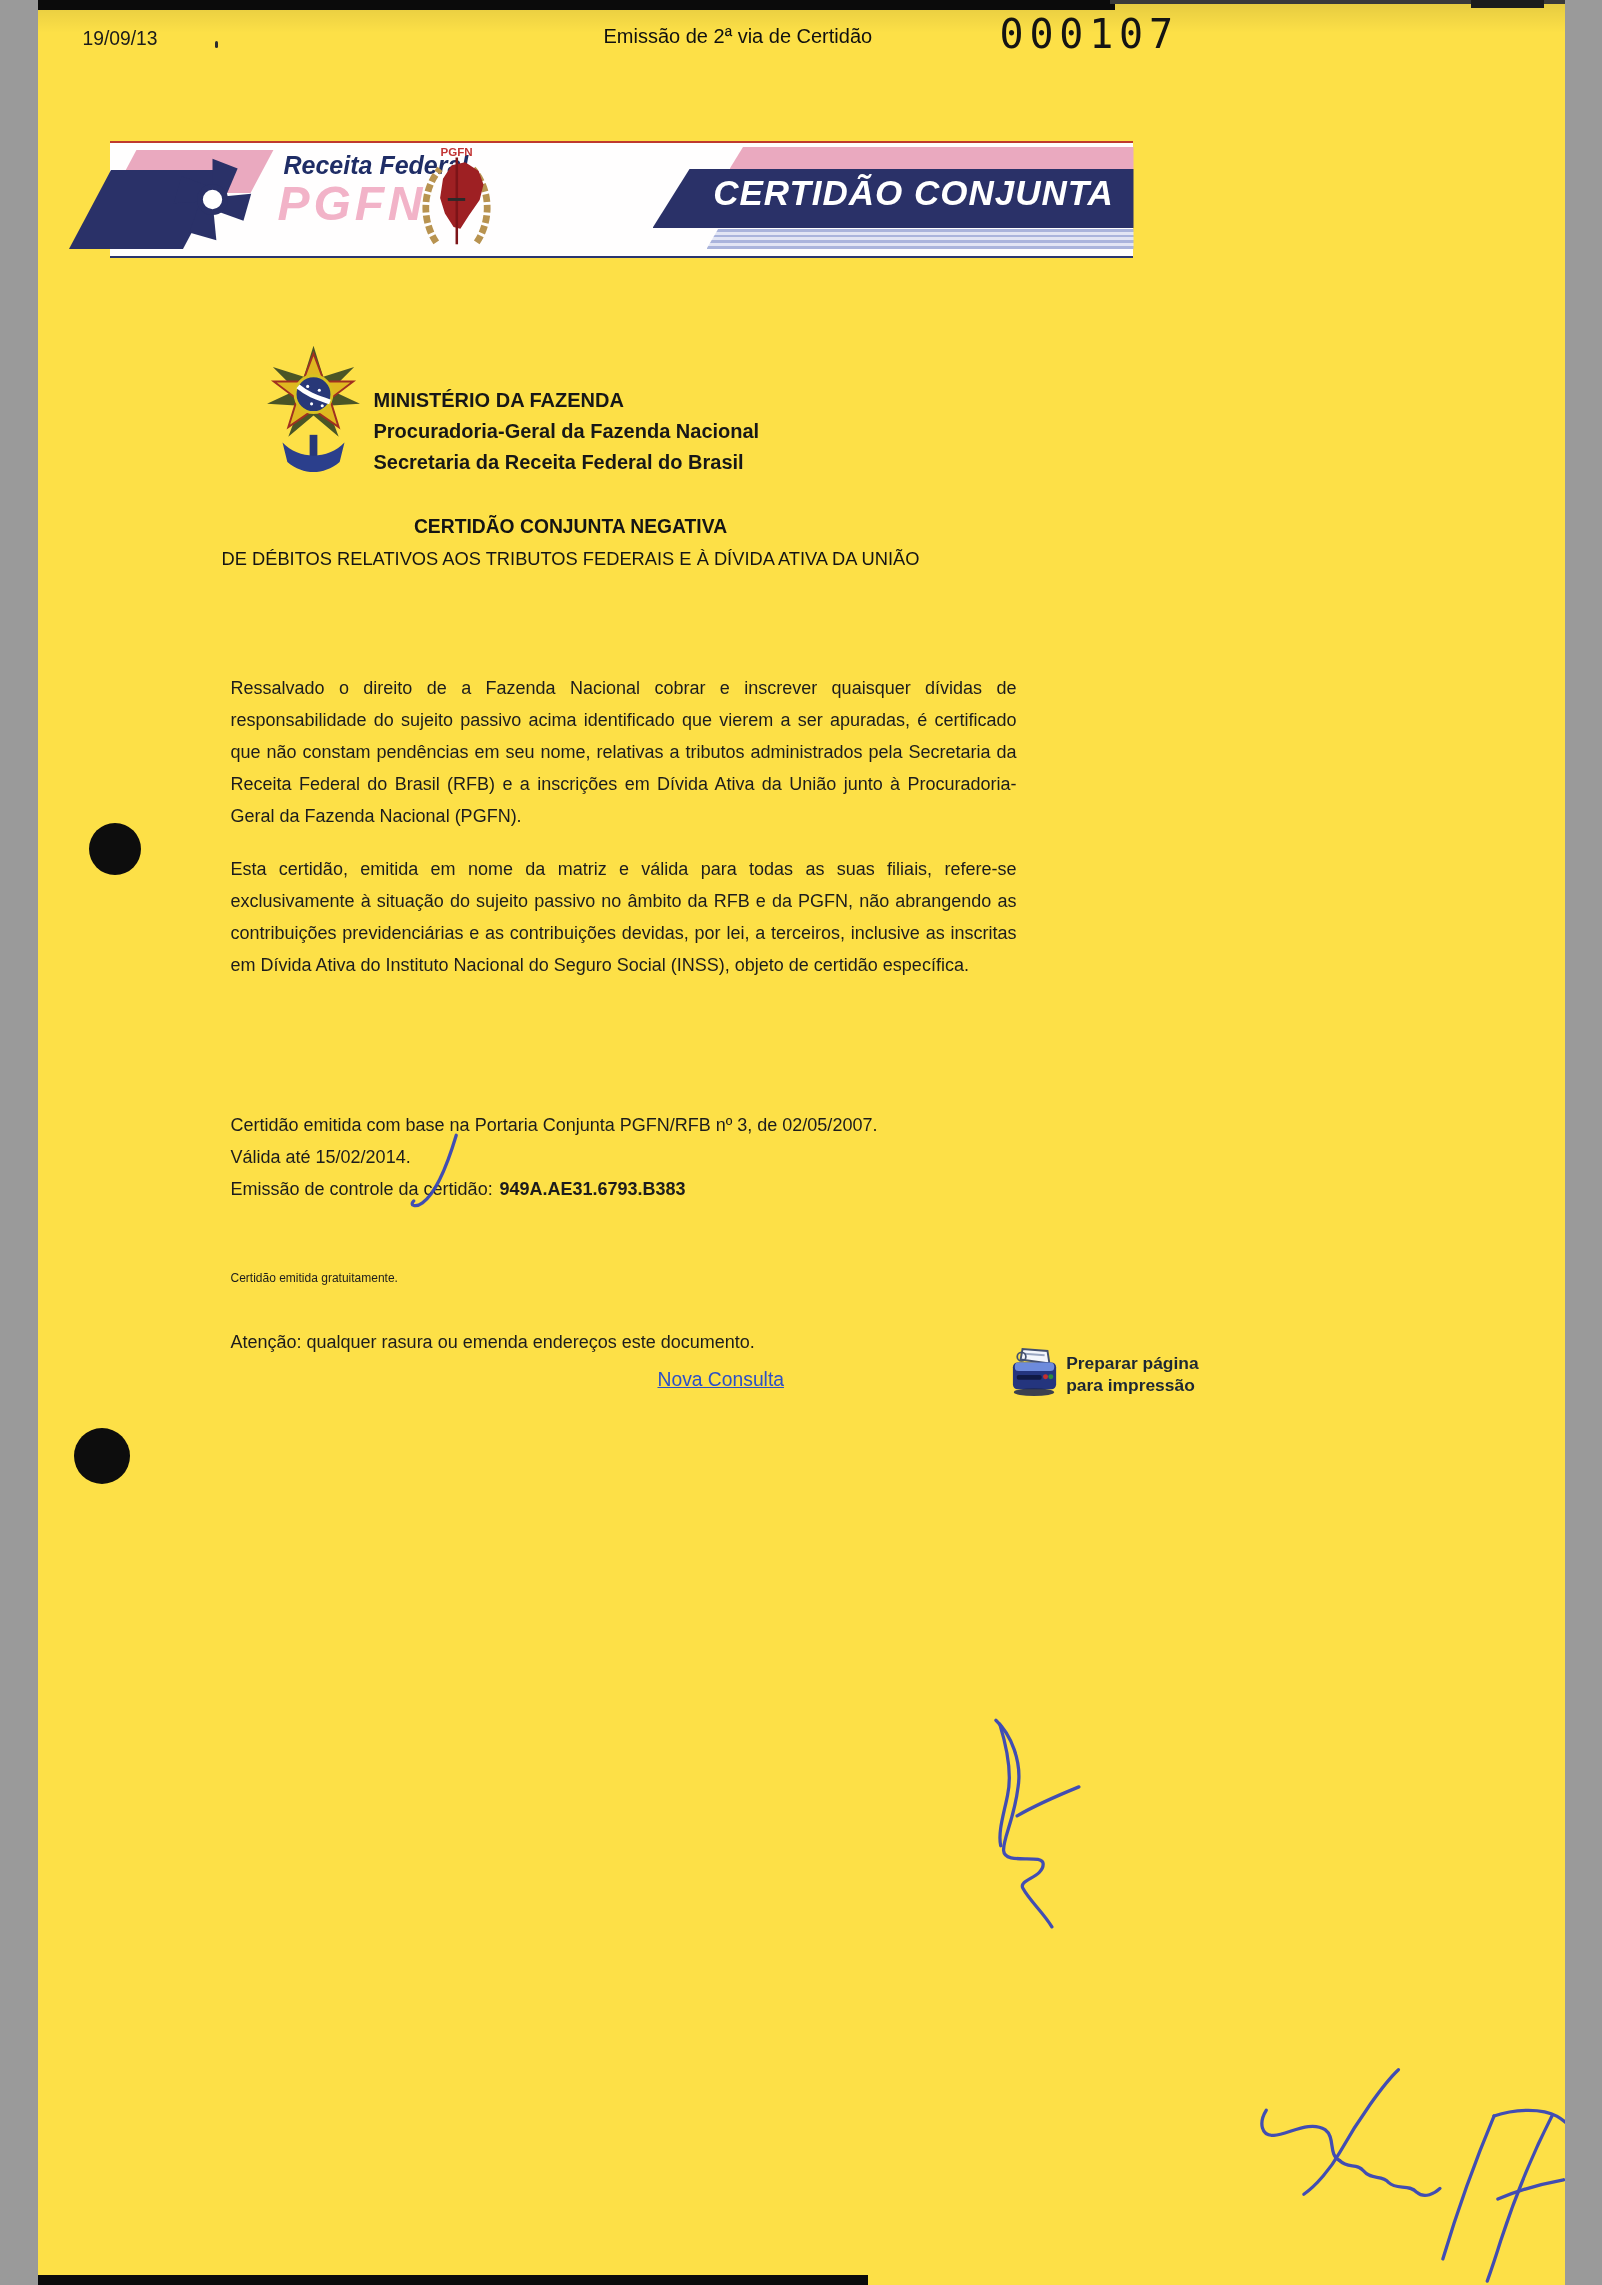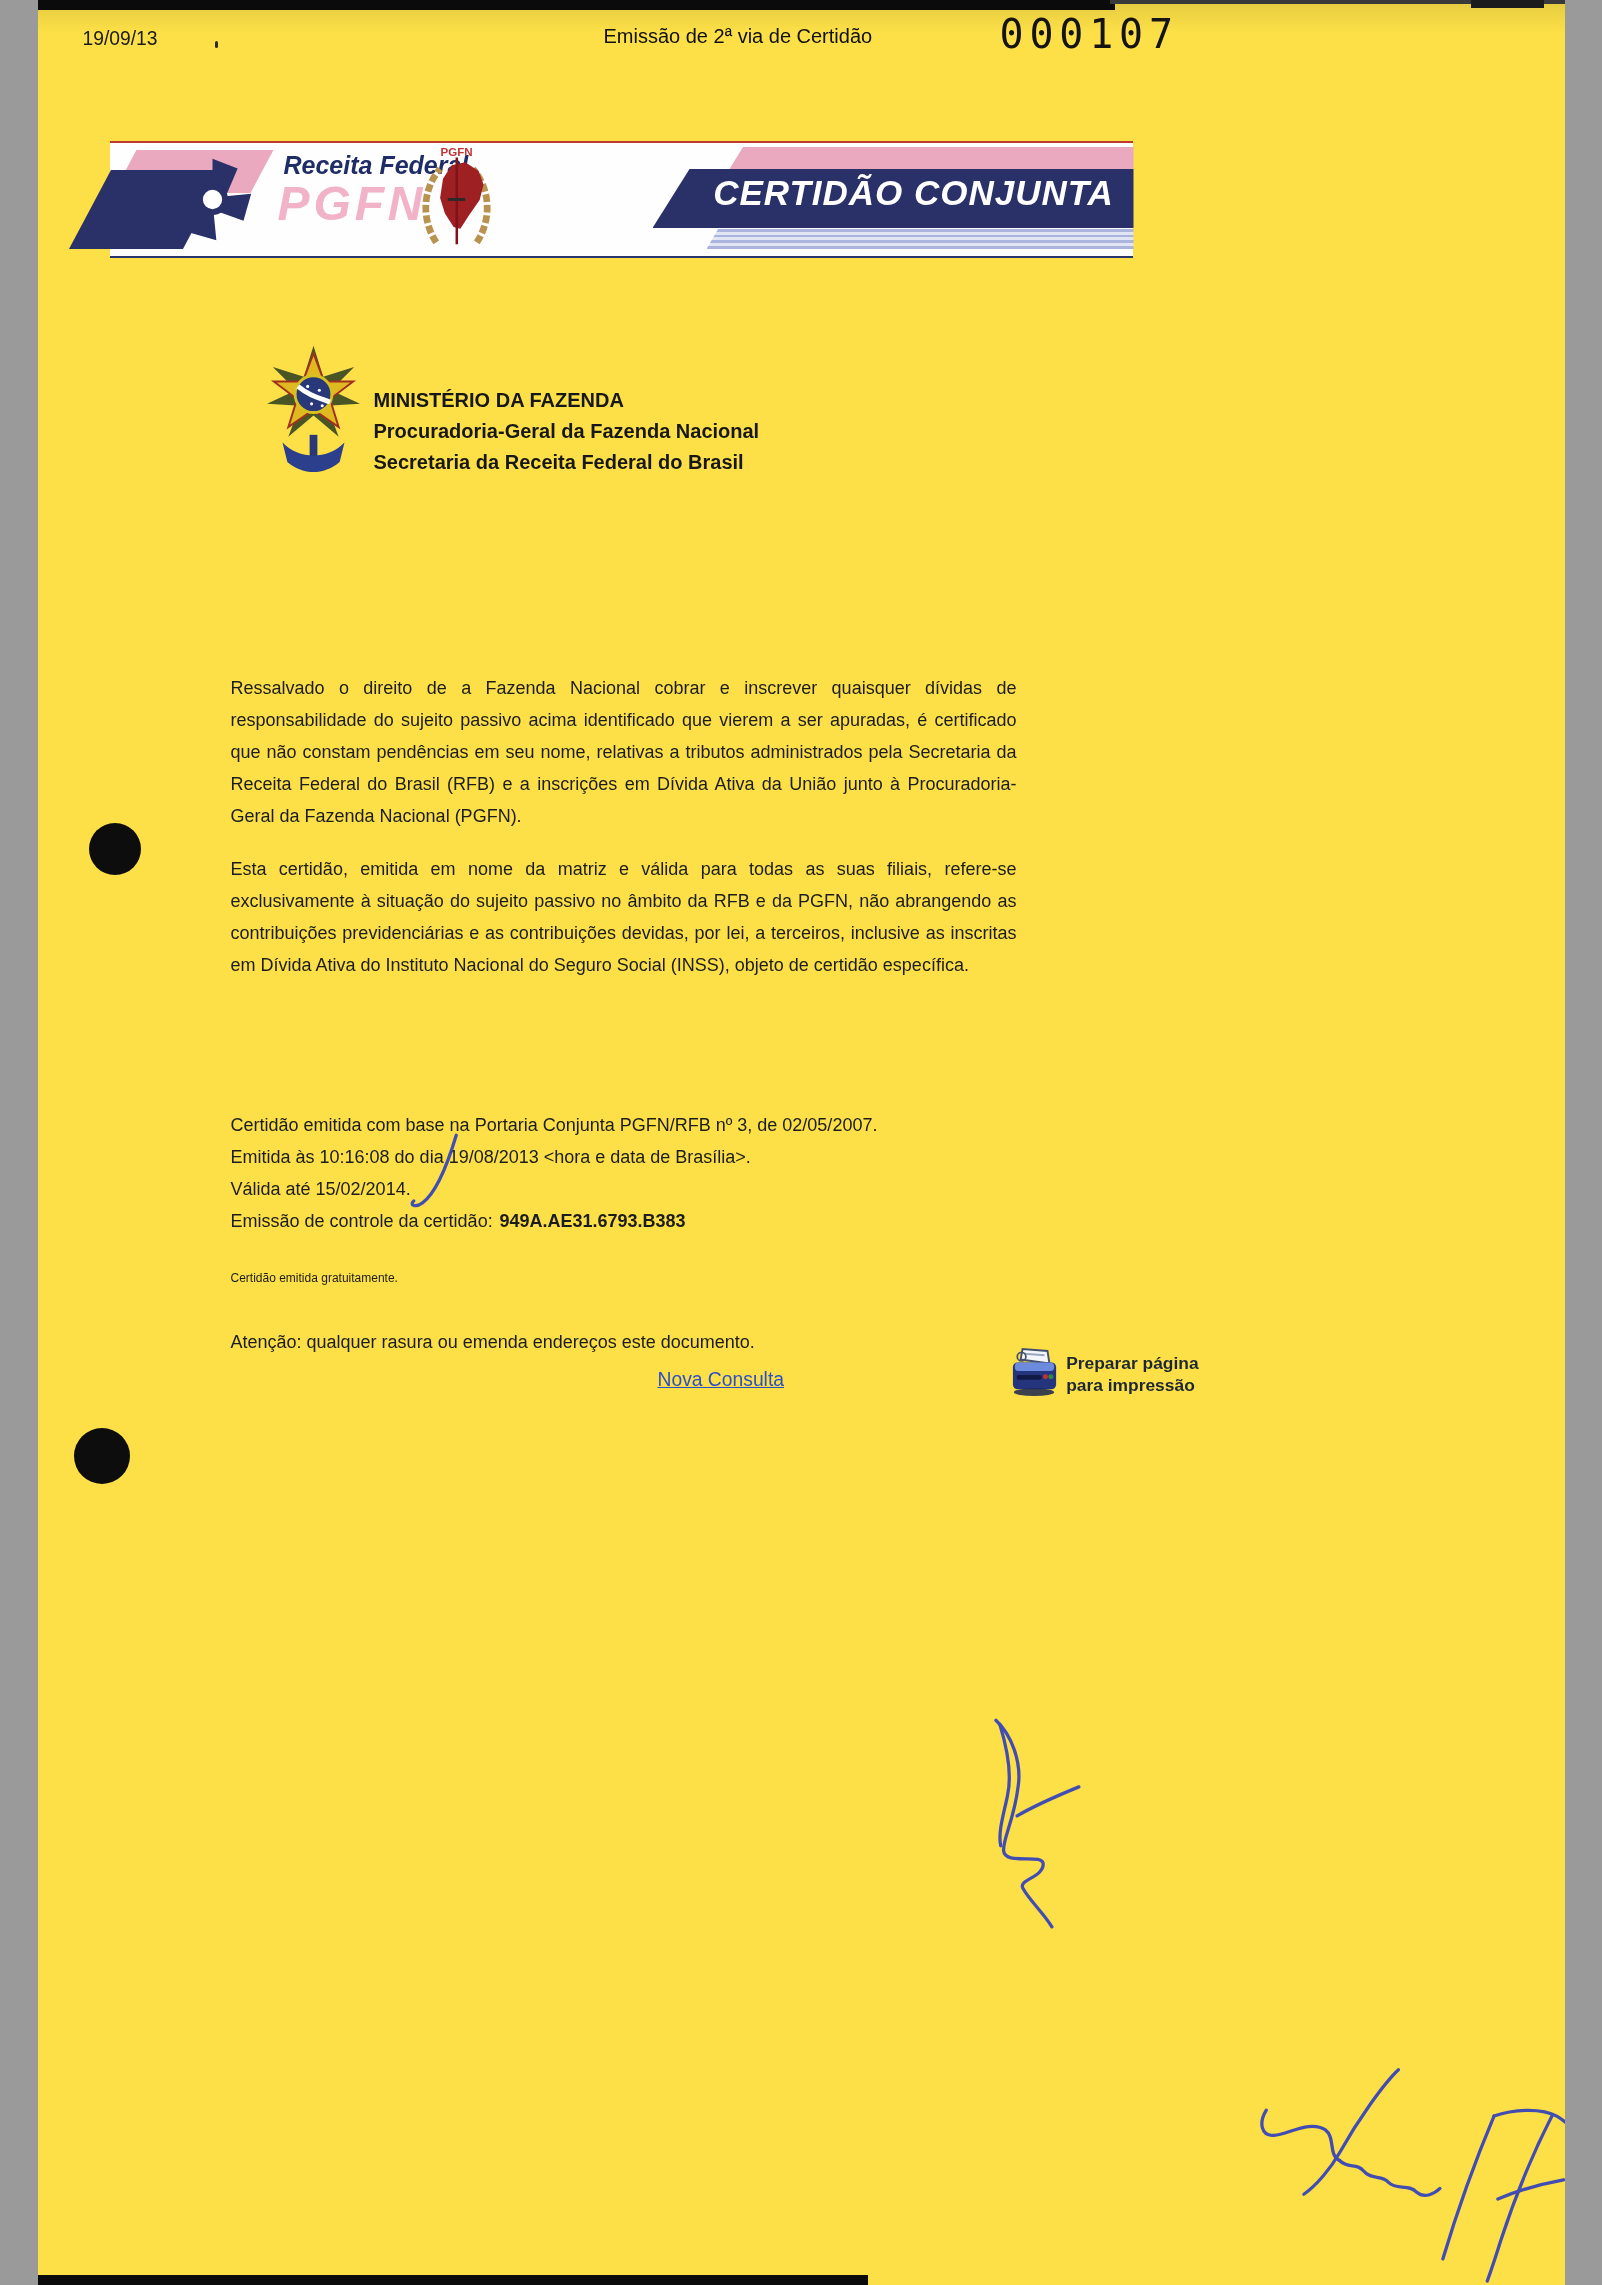--- a/index.html
+++ b/index.html
@@ -141,28 +141,31 @@
     </g>
     <rect x="46" y="100" width="8" height="30" fill="#283878"></rect>
     <path d="M18 108 C35 126 65 126 82 108 L77 128 C60 142 40 142 23 128 Z" fill="#2b3f8c"></path>
   </svg>
   <div class="letterhead">
     <div>MINISTÉRIO DA FAZENDA</div>
     <div>Procuradoria-Geral da Fazenda Nacional</div>
     <div>Secretaria da Receita Federal do Brasil</div>
   </div>
 
+  <div class="cert-title">
+    <div class="t1">CERTIDÃO CONJUNTA NEGATIVA</div>
+    <div class="t2">DE DÉBITOS RELATIVOS AOS TRIBUTOS FEDERAIS E À DÍVIDA ATIVA DA UNIÃO</div>
+  </div>
 
 
   <div class="para p1">Ressalvado o direito de a Fazenda Nacional cobrar e inscrever quaisquer dívidas de responsabilidade do sujeito passivo acima identificado que vierem a ser apuradas, é certificado que não constam pendências em seu nome, relativas a tributos administrados pela Secretaria da Receita Federal do Brasil (RFB) e a inscrições em Dívida Ativa da União junto à Procuradoria-Geral da Fazenda Nacional (PGFN).</div>
   <div class="para p2">Esta certidão, emitida em nome da matriz e válida para todas as suas filiais, refere-se exclusivamente à situação do sujeito passivo no âmbito da RFB e da PGFN, não abrangendo as contribuições previdenciárias e as contribuições devidas, por lei, a terceiros, inclusive as inscritas em Dívida Ativa do Instituto Nacional do Seguro Social (INSS), objeto de certidão específica.</div>
 
   <div class="issue">
     <div>Certidão emitida com base na Portaria Conjunta PGFN/RFB nº 3, de 02/05/2007.</div>
-    <div>Emitida às 10:16:08 do dia 19/08/2013 &lt;hora e data de Brasília&gt;.</div>
     <div>Válida até 15/02/2014.</div>
     <div>
       <span>Emissão de controle da certidão:</span><span class="code">949A.AE31.6793.B383</span>
     </div>
   </div>
   <div class="gratis">Certidão emitida gratuitamente.</div>
   <div class="warning">Atenção: qualquer rasura ou emenda endereços este documento.</div>
 
   <div class="new-query">Nova Consulta</div>
 

